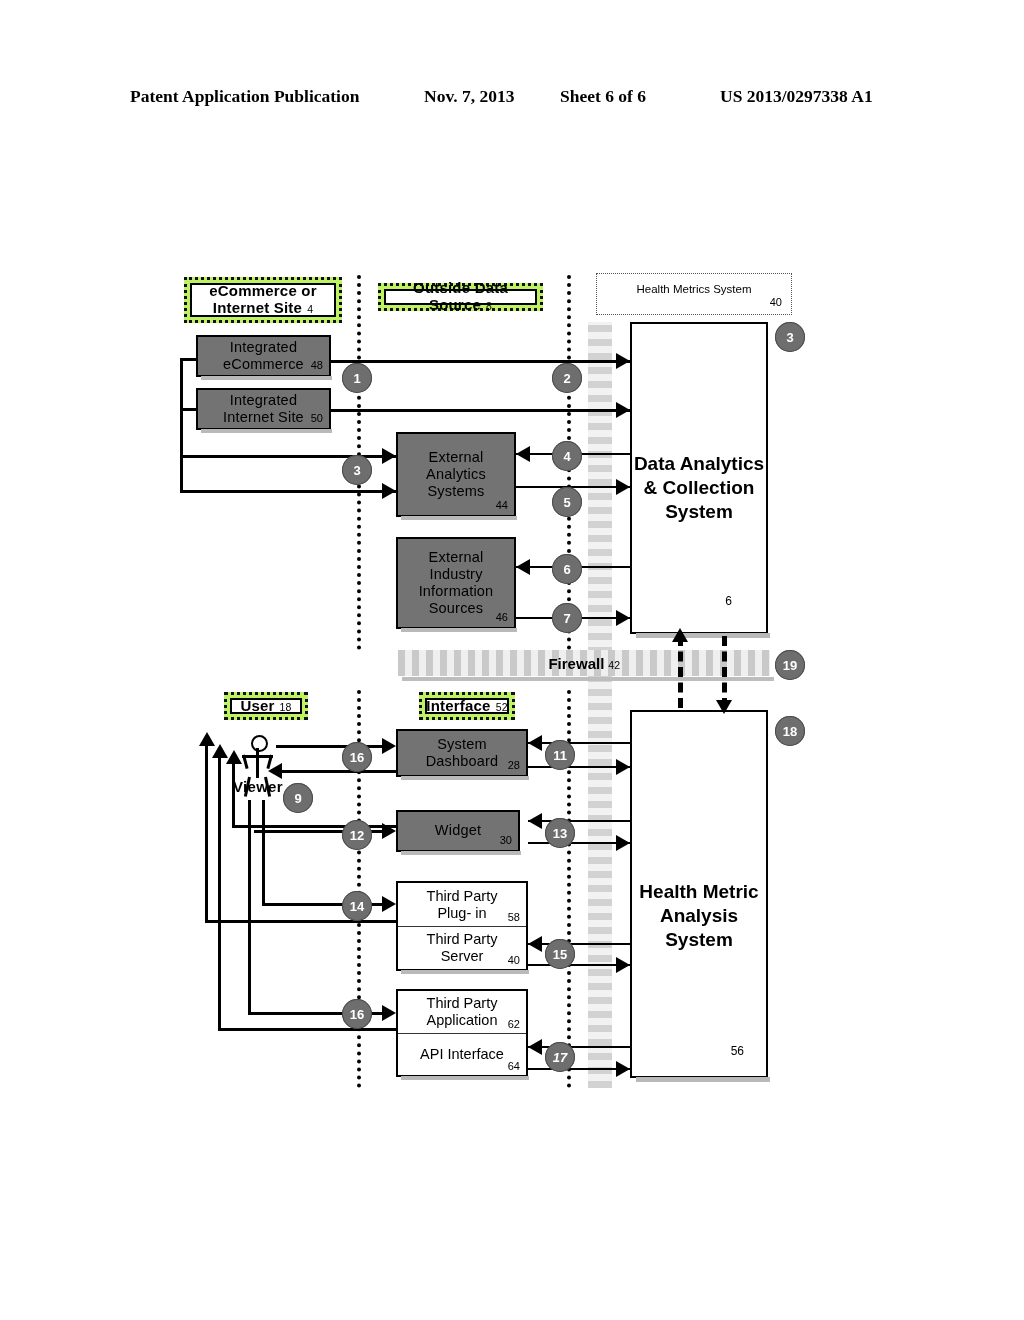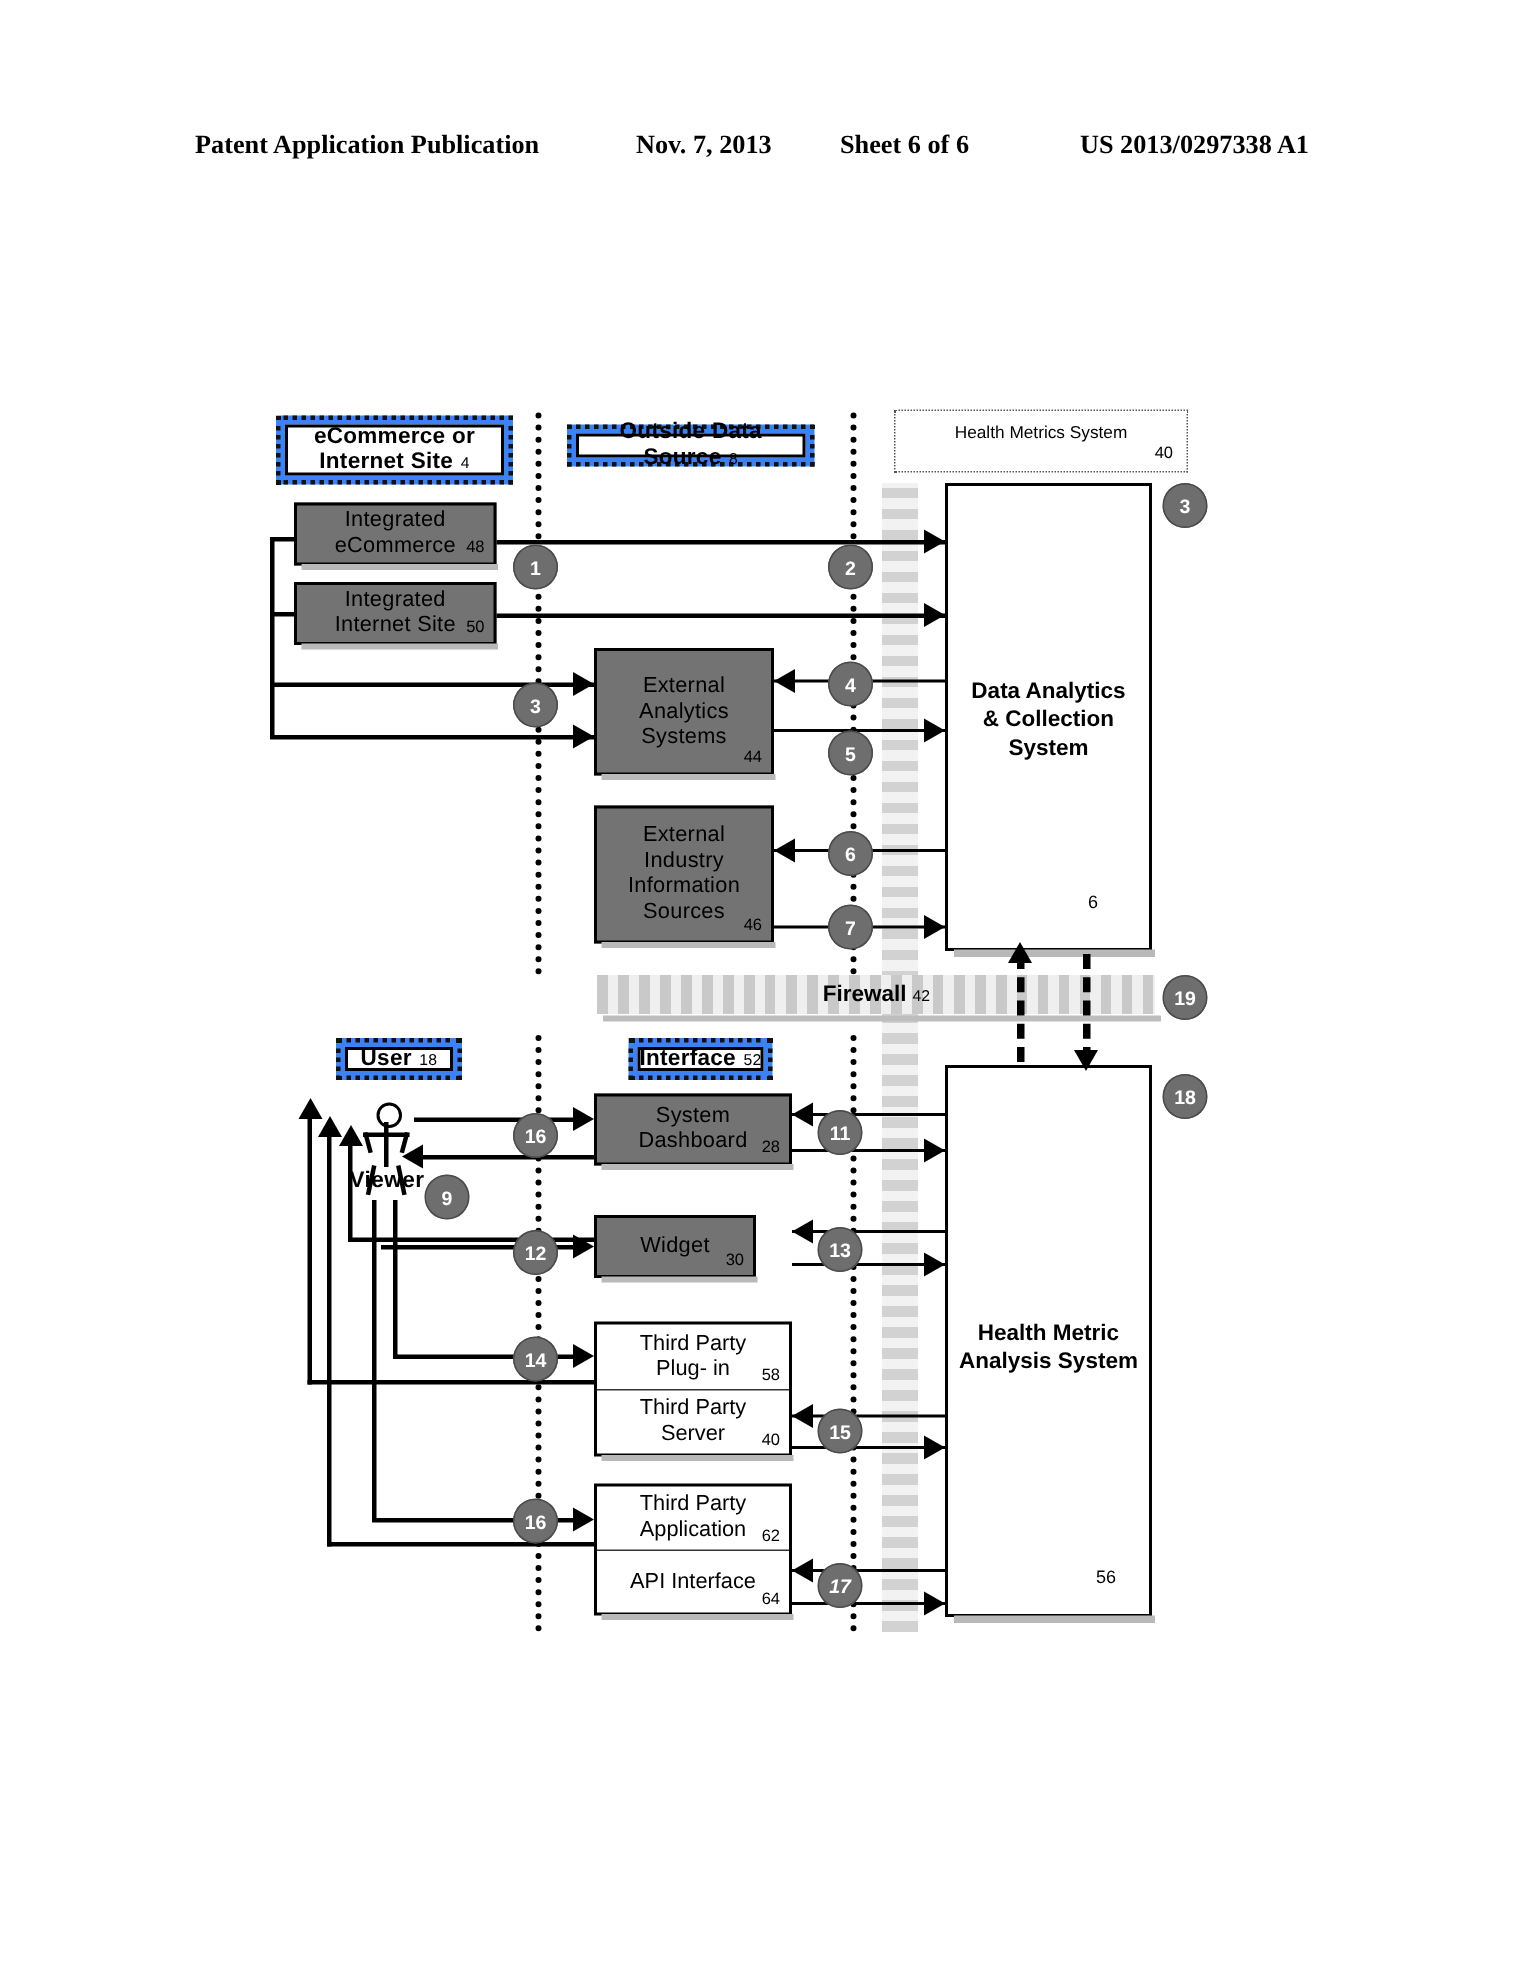--- a/index.html
+++ b/index.html
@@ -16,32 +16,32 @@
   
   .fig{position:absolute;left:0;top:0;width:1024px;height:1320px;}
 
   
   .node{position:absolute;box-sizing:border-box;background:#737373;border:2px solid #000;}
   .node .lbl{position:absolute;left:0;right:0;top:50%;transform:translateY(-50%);text-align:center;line-height:1.18;font-size:14.5px;letter-spacing:.2px;padding:0 4px;}
   .node .ref{position:absolute;right:6px;bottom:4px;font-size:11px;}
   .node::after{content:"";position:absolute;left:3px;right:-3px;bottom:-5px;height:4px;background:#b9b9b9;}
 
   
-  .grpbox{position:absolute;box-sizing:border-box;background:#3b82f6;border:3px dotted #111;}
+  .grpbox{position:absolute;box-sizing:border-box;background:#bef264;border:3px dotted #111;}
   .grpbox .inner{position:absolute;inset:3px;border:2px solid #000;background:#fff;display:flex;align-items:center;justify-content:center;}
   .grpbox .t{font-weight:bold;font-size:15px;text-align:center;line-height:1.12;letter-spacing:.2px;}
   .grpbox .t .rn{font-weight:normal;font-size:10.5px;vertical-align:baseline;margin-left:5px;}
 
   .lightbox{position:absolute;box-sizing:border-box;background:#fff;border:1px dotted #555;}
   .lightbox .t{position:absolute;left:0;right:0;top:9px;text-align:center;font-size:11.5px;}
   .lightbox .rn{position:absolute;right:9px;bottom:6px;font-size:11px;}
 
   
   .sysbox{position:absolute;box-sizing:border-box;background:#fff;border:2.5px solid #000;}
-  .sysbox .lbl{position:absolute;left:0;right:0;text-align:center;font-weight:bold;font-size:15px;line-height:1.25;}
+  .sysbox .lbl{position:absolute;left:0;right:0;text-align:center;font-weight:bold;font-size:19px;line-height:1.25;}
   .sysbox .ref{position:absolute;font-size:12px;}
   .sysbox::after{content:"";position:absolute;left:4px;right:-4px;bottom:-6px;height:5px;background:#b9b9b9;}
 
   
   .split{position:absolute;box-sizing:border-box;border:2px solid #000;background:#fff;}
   .split .half{position:relative;height:50%;box-sizing:border-box;}
   .split .half+.half{border-top:1.5px solid #333;}
   .split .half .lbl{position:absolute;left:0;right:0;top:50%;transform:translateY(-50%);text-align:center;font-size:14.5px;line-height:1.18;padding:0 4px;}
   .split .half .ref{position:absolute;right:6px;bottom:3px;font-size:11px;}
   .split::after{content:"";position:absolute;left:3px;right:-3px;bottom:-5px;height:4px;background:#b9b9b9;}
@@ -233,21 +233,21 @@
       <div class="legR"></div>
   </div>
   <div class="vwlabel" style="left:233px;top:778px;">Viewer</div>
   <div class="circ" style="left:283px;top:783px;">9</div>
 
   <div class="node" style="left:396px;top:729px;width:132px;height:48px;">
     <div class="lbl">System<br>Dashboard</div>
     <div class="ref">28</div>
   </div>
 
-  <div class="node" style="left:396px;top:810px;width:108px;height:42px;">
+  <div class="node" style="left:396px;top:810px;width:124px;height:42px;">
     <div class="lbl">Widget</div>
     <div class="ref">30</div>
   </div>
 
   <div class="split" style="left:396px;top:881px;width:132px;height:90px;">
     <div class="half">
       <div class="lbl">Third Party<br>Plug- in</div>
       <div class="ref">58</div>
     </div>
     <div class="half">

